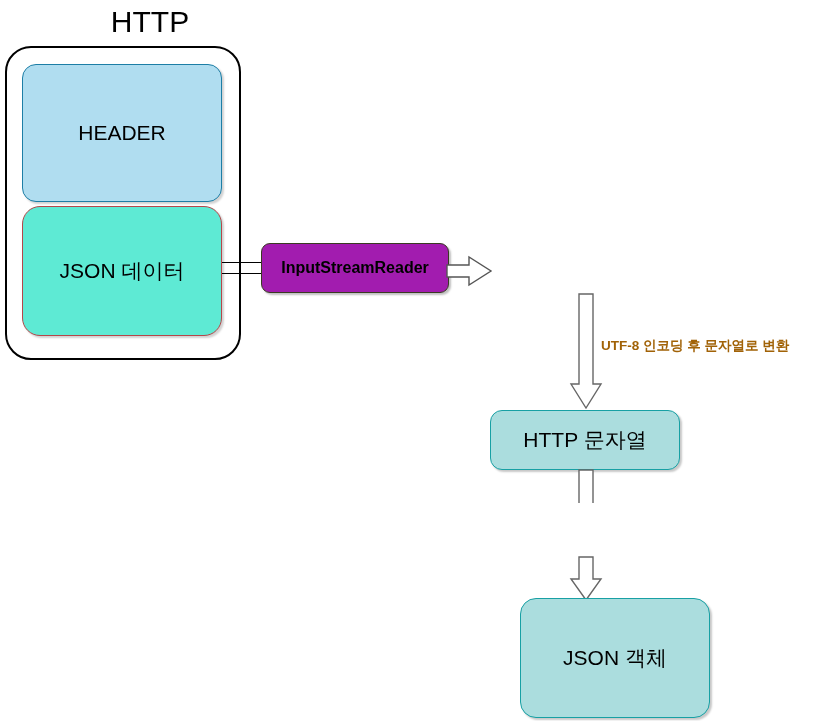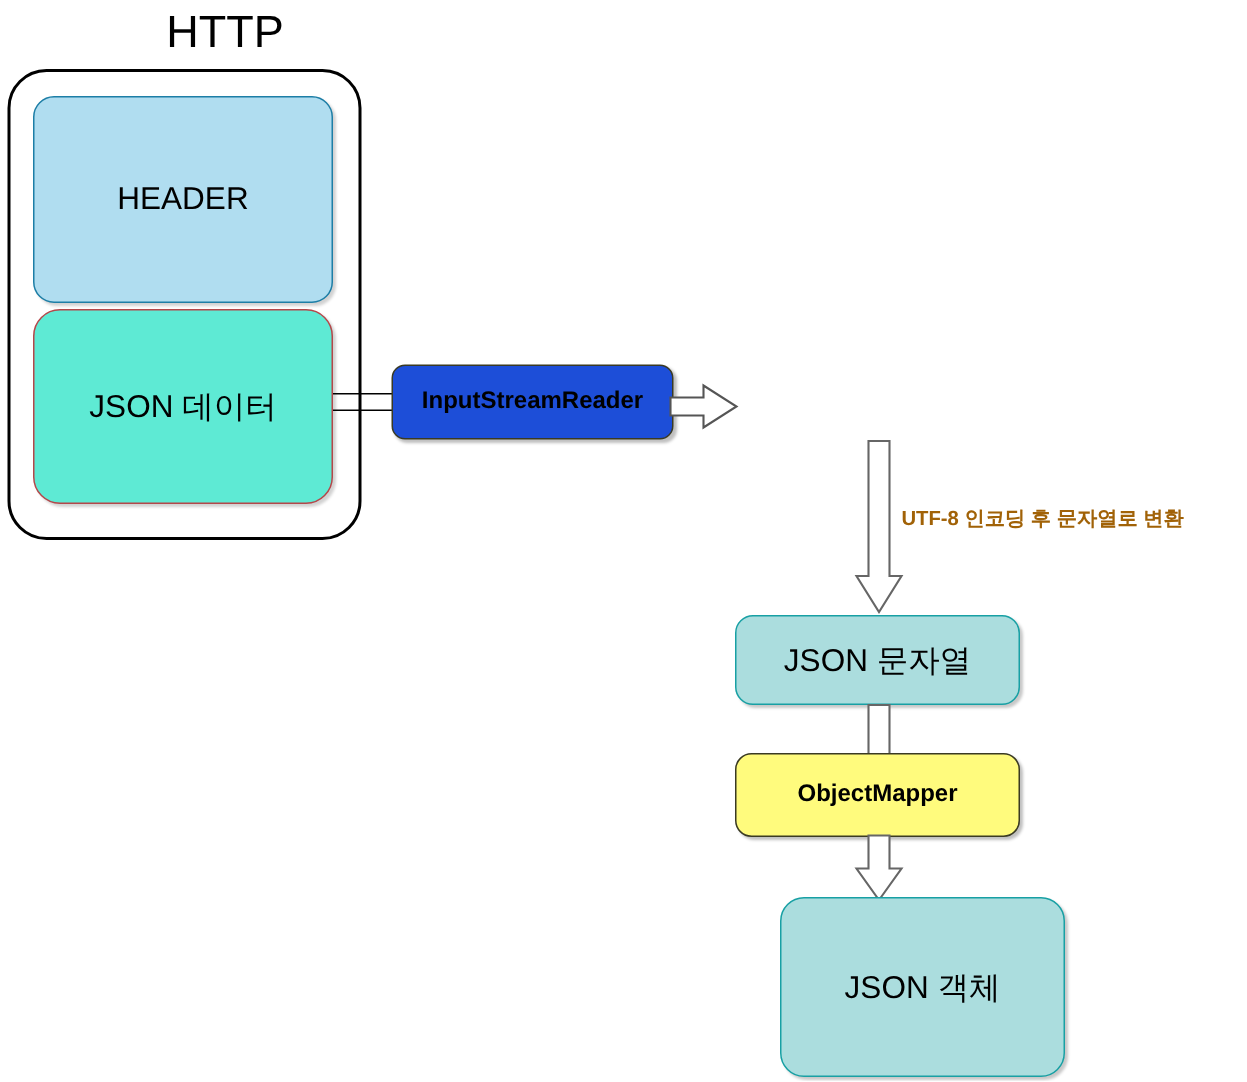--- a/index.html
+++ b/index.html
@@ -61,21 +61,21 @@
   #json-data-box {
     left: 22px; top: 206px; width: 200px; height: 130px;
     background: #5eead4;
     border: 1.6px solid #B4474A;
     border-radius: 18px;
     font-size: 21px;
     box-shadow: 2px 2px 2px rgba(0,0,0,0.18);
   }
   #input-stream-reader-box {
     left: 261px; top: 243px; width: 188px; height: 50px;
-    background: #1d4ed8;
+    background: #a21caf;
     border: 1.4px solid #3A3A23;
     border-radius: 9px;
     font-size: 16px;
     font-weight: bold;
     box-shadow: 2px 2px 2px rgba(0,0,0,0.25);
   }
   #json-string-box {
     left: 490px; top: 410px; width: 190px; height: 60px;
     background: #ABDDDE;
     border: 1.6px solid #18A0A4;
@@ -146,27 +146,26 @@
   <svg class="arrow-svg" style="left:447px; top:255px;" width="46" height="32" viewBox="0 0 46 32">
     <polygon points="0,10 22,10 22,2 44,16 22,30 22,22 0,22" fill="#ffffff" stroke="#555555" stroke-width="1.4" stroke-linejoin="miter"></polygon>
   </svg>
 
   <svg class="arrow-svg" style="left:568px; top:294px;" width="36" height="116" viewBox="0 0 36 116">
     <polygon points="11,0 25,0 25,90 33,90 18,114 3,90 11,90" fill="#ffffff" stroke="#666666" stroke-width="1.4" stroke-linejoin="miter"></polygon>
   </svg>
 
   <div id="utf8-label">UTF-8 인코딩 후 문자열로 변환</div>
 
-  <div class="node" id="json-string-box">JSON 문자열</div>
+  <div class="node" id="json-string-box">HTTP 문자열</div>
 
   <svg class="arrow-svg" style="left:568px; top:469px;" width="36" height="36" viewBox="0 0 36 36">
     <polyline points="11,34 11,1 25,1 25,34" fill="#ffffff" stroke="#666666" stroke-width="1.4" stroke-linejoin="miter"></polyline>
   </svg>
 
-  <div class="node" id="object-mapper-box">ObjectMapper</div>
 
   <svg class="arrow-svg" style="left:568px; top:557px;" width="36" height="44" viewBox="0 0 36 44">
     <polygon points="11,0 25,0 25,22 33,22 18,43 3,22 11,22" fill="#ffffff" stroke="#666666" stroke-width="1.4" stroke-linejoin="miter"></polygon>
   </svg>
 
   <div class="node" id="json-object-box">JSON 객체</div>
 
 </div>
 
 </body></html>

